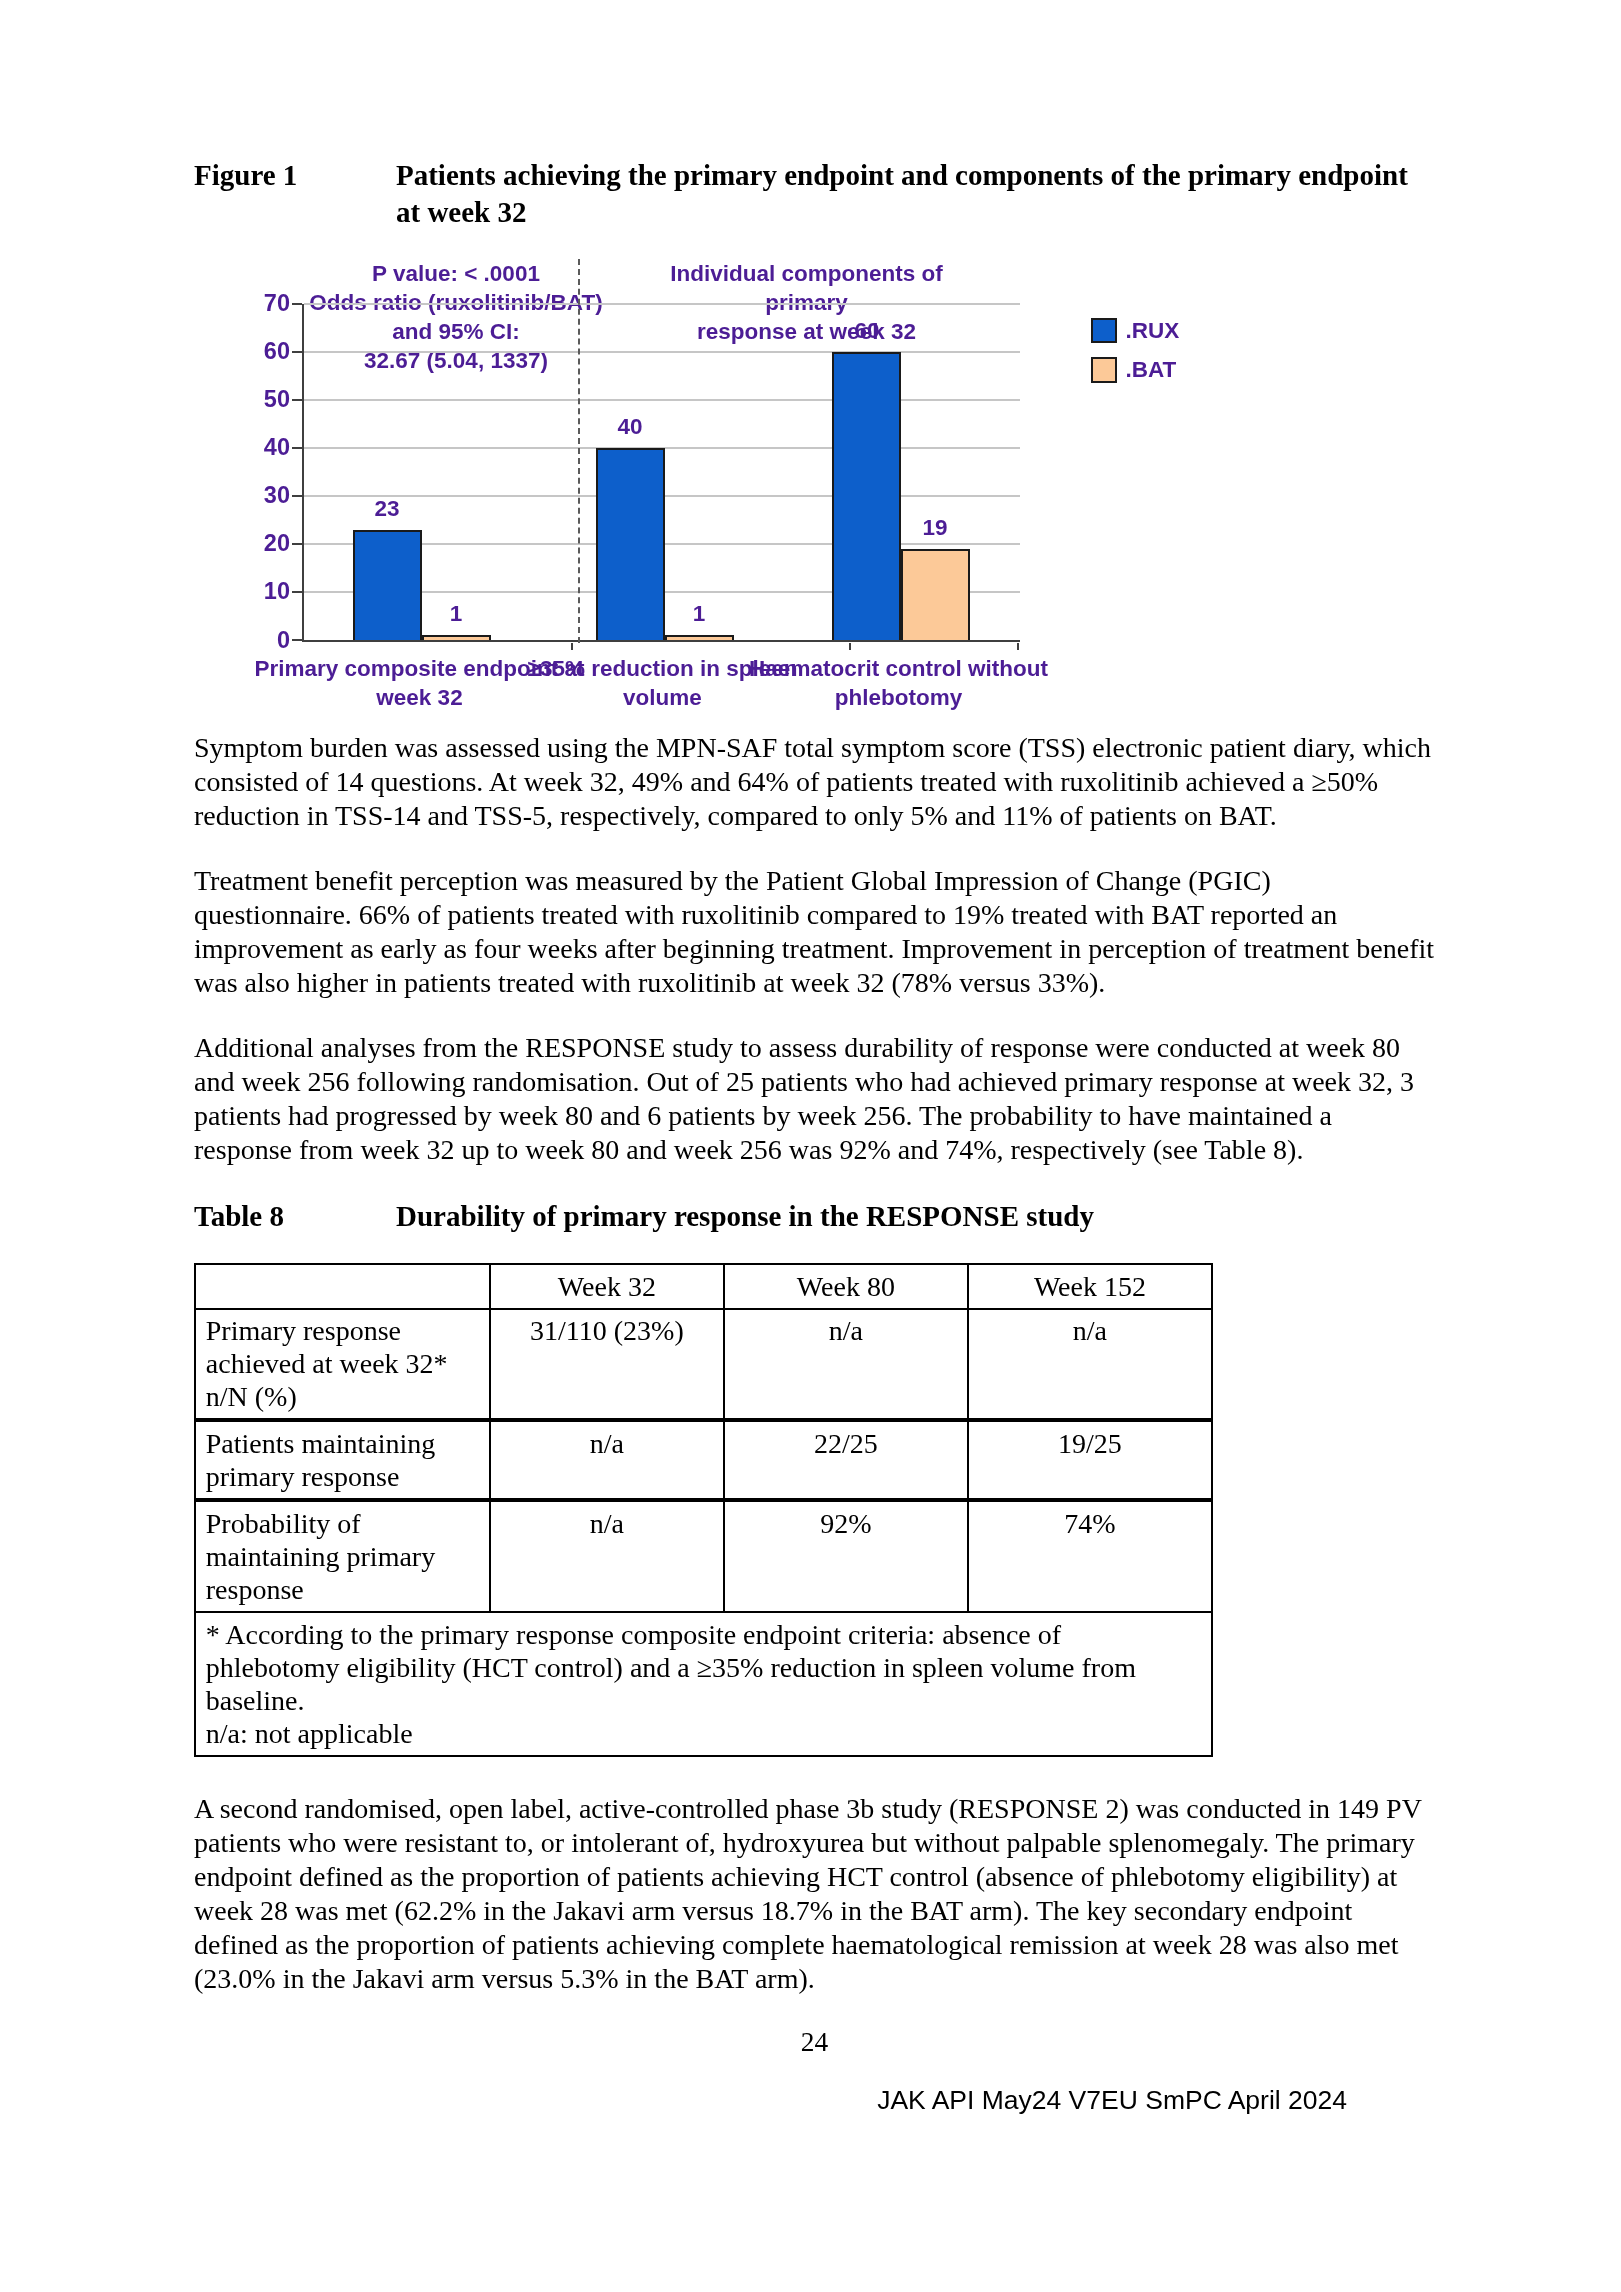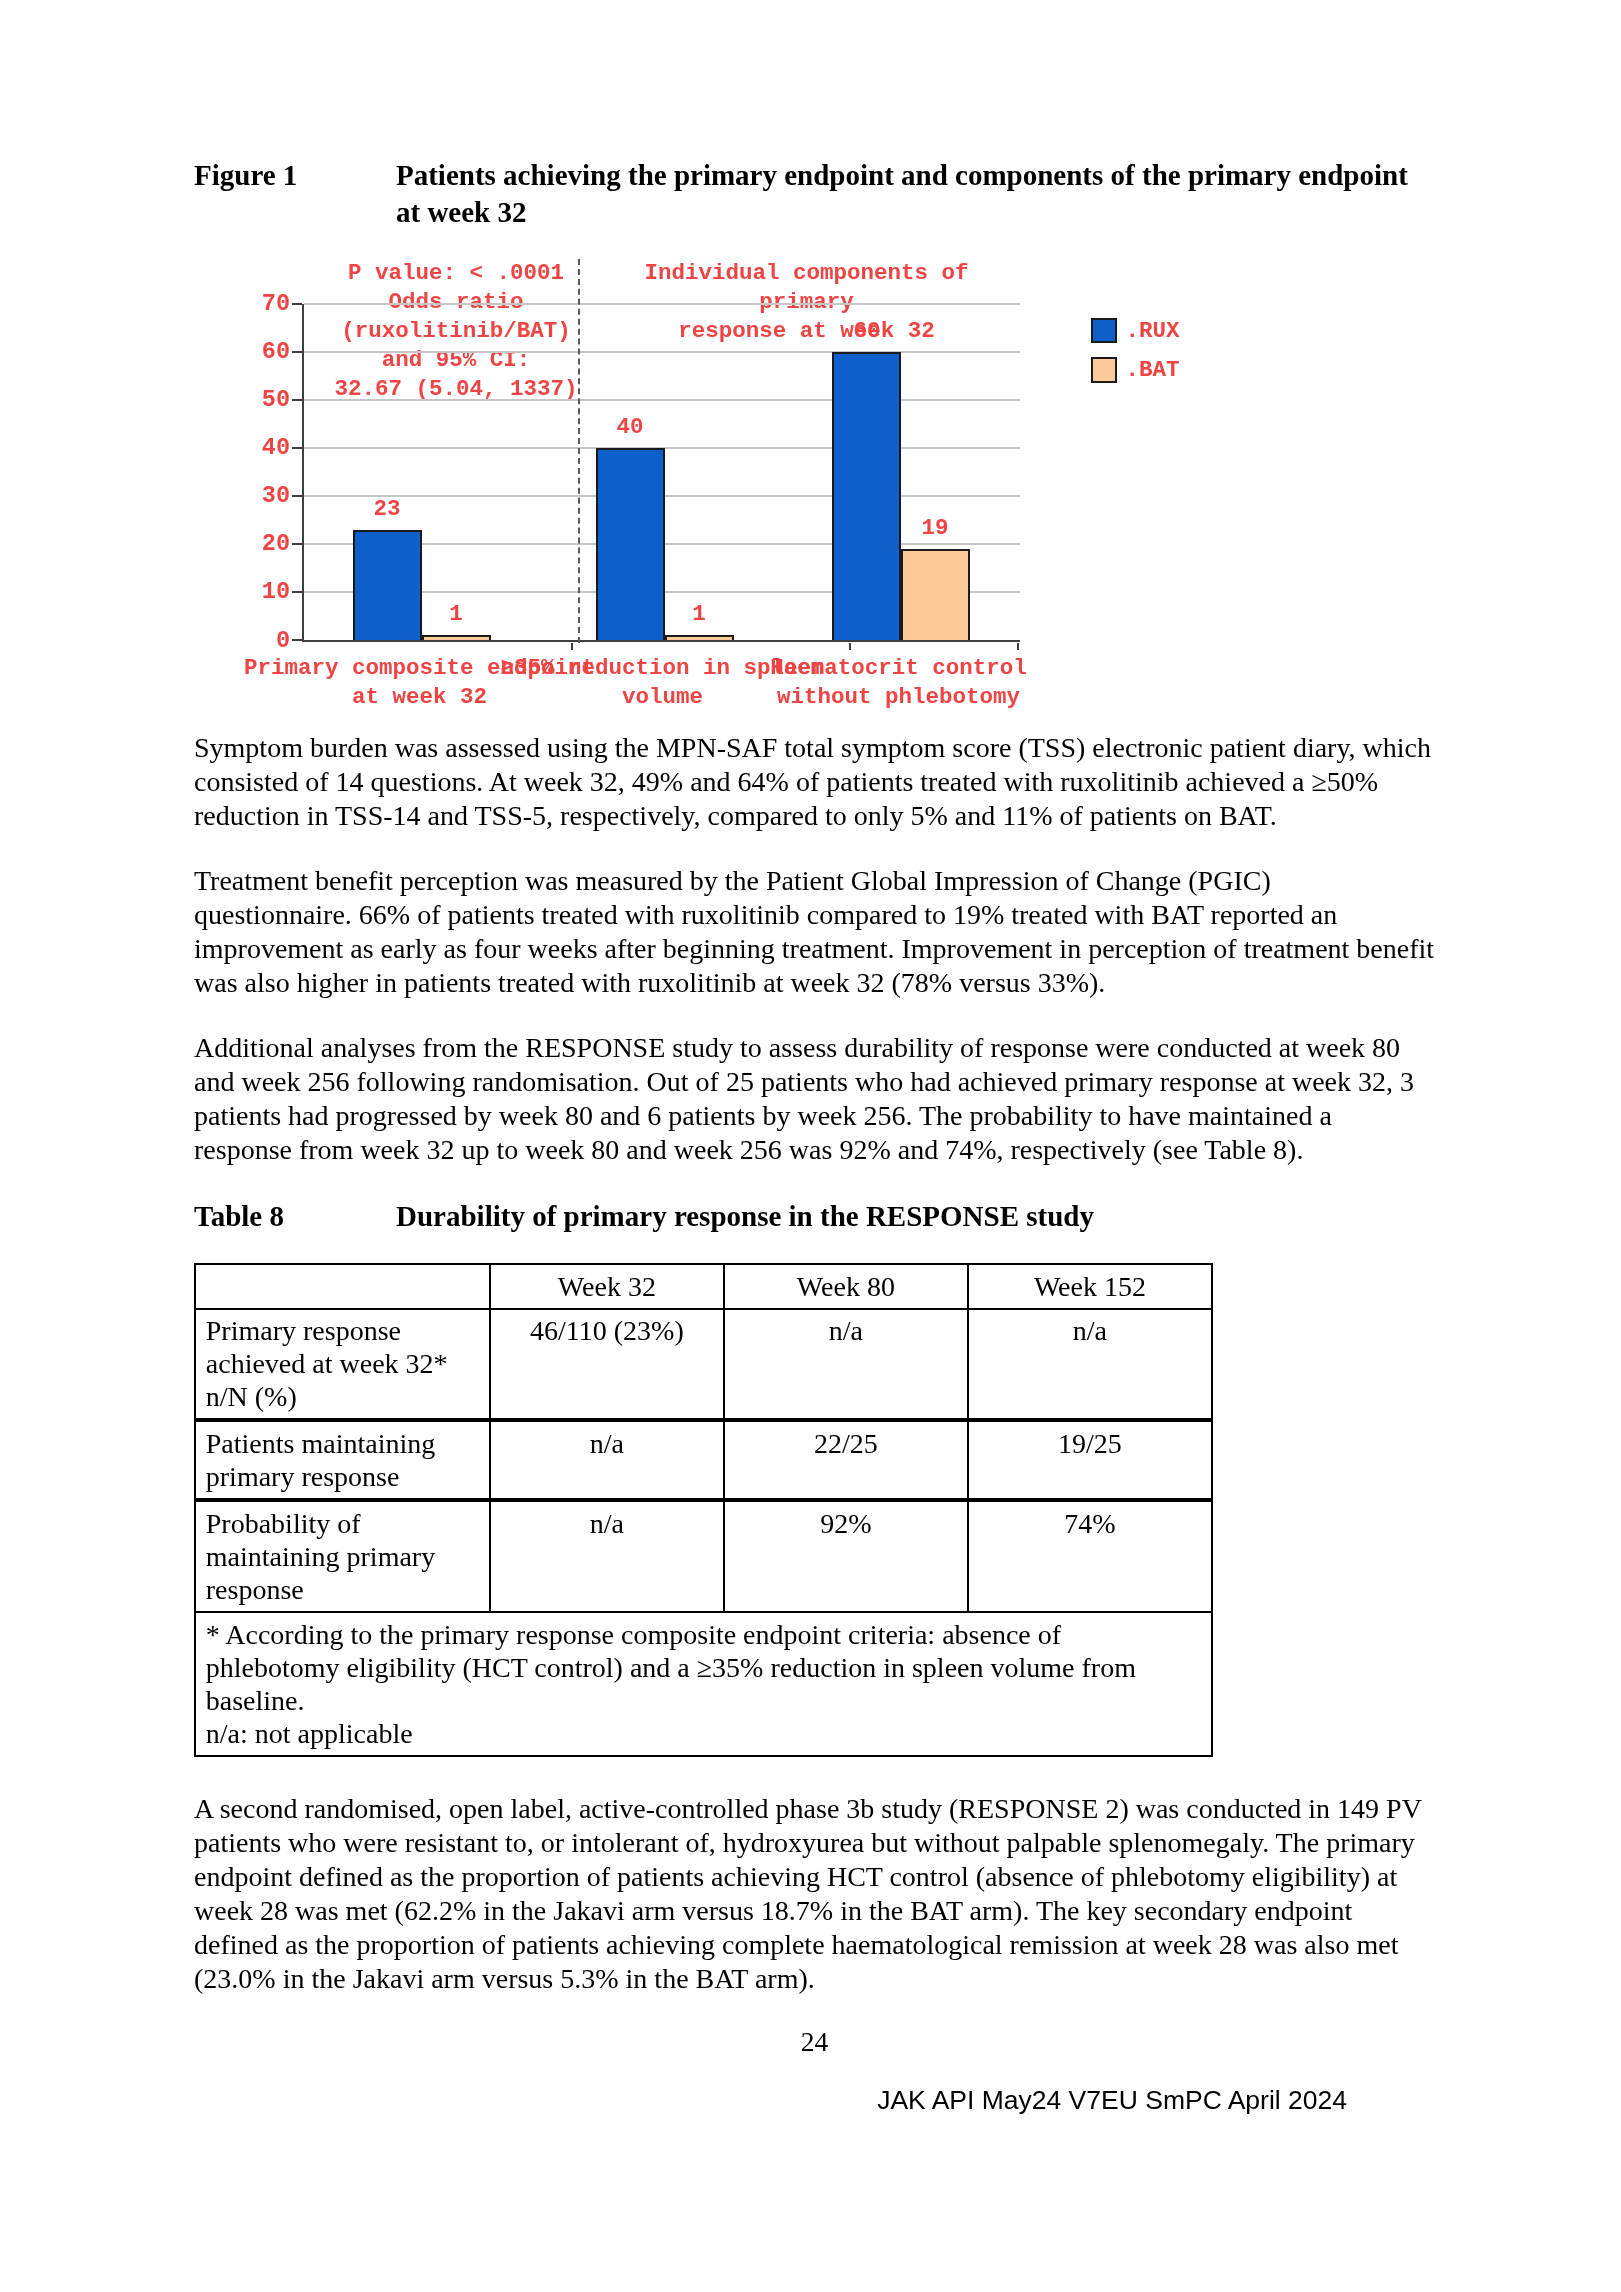--- a/index.html
+++ b/index.html
@@ -8,21 +8,21 @@
     box-sizing:border-box;padding:157px 186px 0 194px;
     font-family:"Liberation Serif", serif;color:#000;position:relative;overflow:hidden;
   }
   
   .heading{display:flex;font-weight:bold;font-size:29px;line-height:37px;gap:48px;}
   .h-label{flex:0 0 154px;}
   .h-title{max-width:1093px;}
   
   .chart{
     position:relative;width:1039px;height:469px;margin:25.5px 0 5.9px 39px;
-    font-family:Liberation Mono, monospace;font-weight:bold;color:#ef4444;
+    font-family:Liberation Sans, sans-serif;font-weight:bold;color:#4c1d95;
     font-size:22.5px;
   }
   .plot{
     position:absolute;left:69px;top:47px;width:716px;height:336px;
     border-left:2.9px solid #3f3f3f;border-bottom:2.9px solid #3f3f3f;
   }
   .gridline{position:absolute;left:0;width:716px;height:2px;background:#c6c6c6;}
   .ytick-label{position:absolute;left:2px;width:55px;text-align:right;font-size:23.5px;}
   .ytick-mark{position:absolute;left:59px;width:9.8px;height:2px;background:#3f3f3f;}
   .xtick-mark{position:absolute;width:2px;height:7.8px;background:#3f3f3f;top:386px;}
@@ -145,21 +145,21 @@
   <table class="t8">
     <tbody>
         <tr>
       <td class="c0"></td>
       <td class="c1 colhead">Week 32</td>
       <td class="c2 colhead">Week 80</td>
       <td class="c3 colhead">Week 152</td>
     </tr>
     <tr class="thick">
       <td class="rowlabel">Primary response achieved at week 32* n/N (%)</td>
-      <td class="cellval">46/110 (23%)</td>
+      <td class="cellval">31/110 (23%)</td>
       <td class="cellval">n/a</td>
       <td class="cellval">n/a</td>
     </tr>
     <tr class="thick">
       <td class="rowlabel">Patients maintaining primary response</td>
       <td class="cellval">n/a</td>
       <td class="cellval">22/25</td>
       <td class="cellval">19/25</td>
     </tr>
     <tr>

